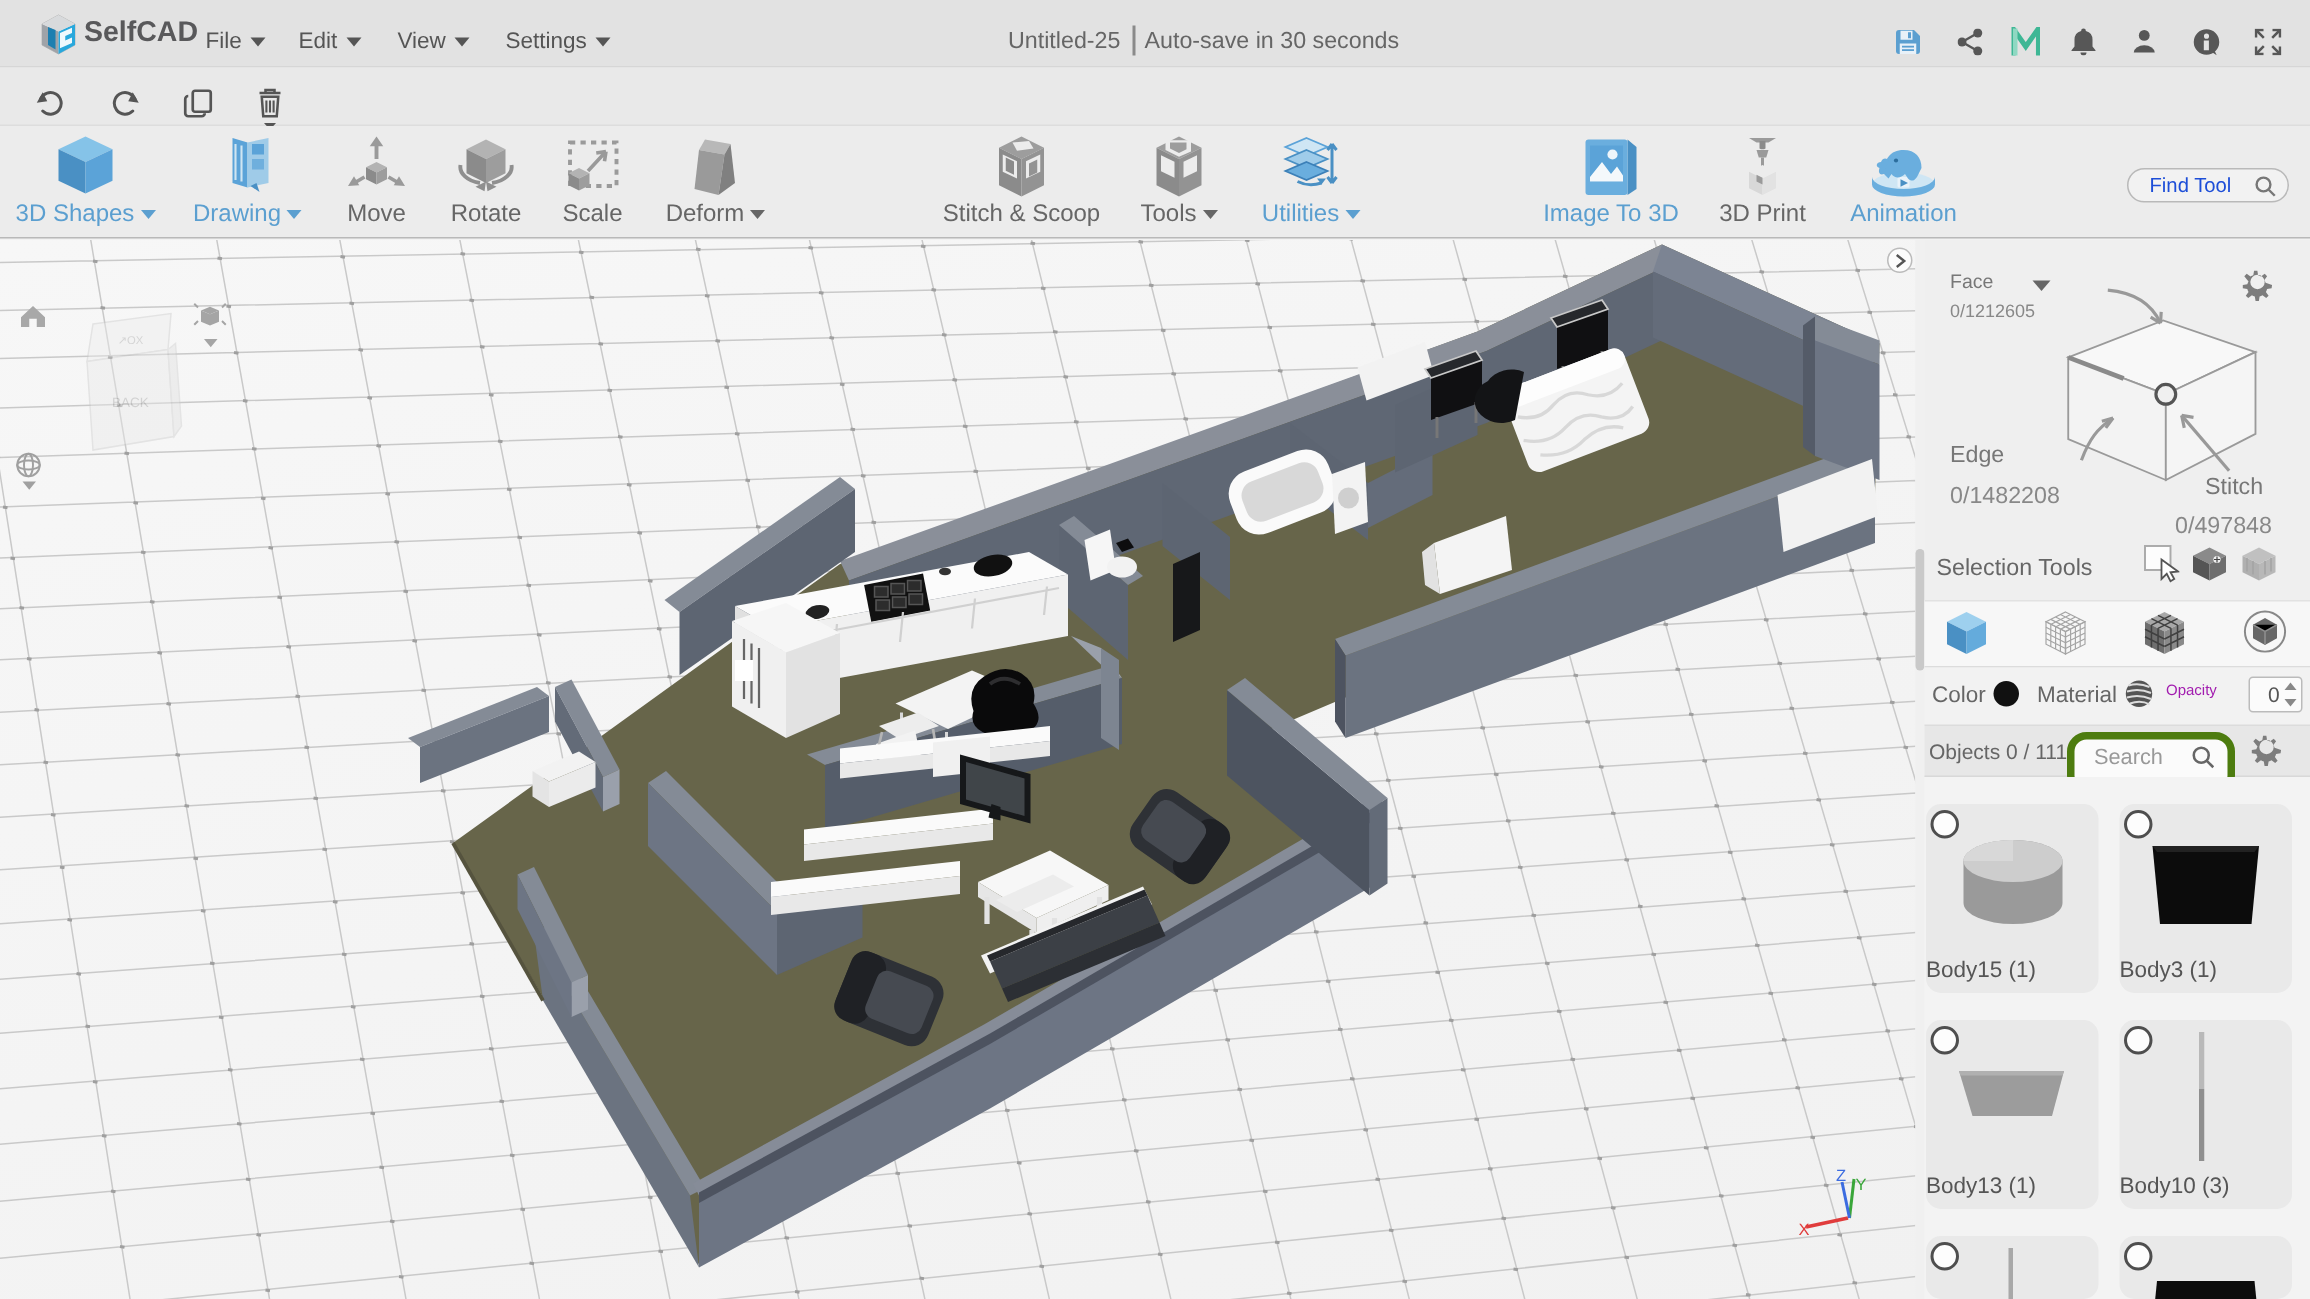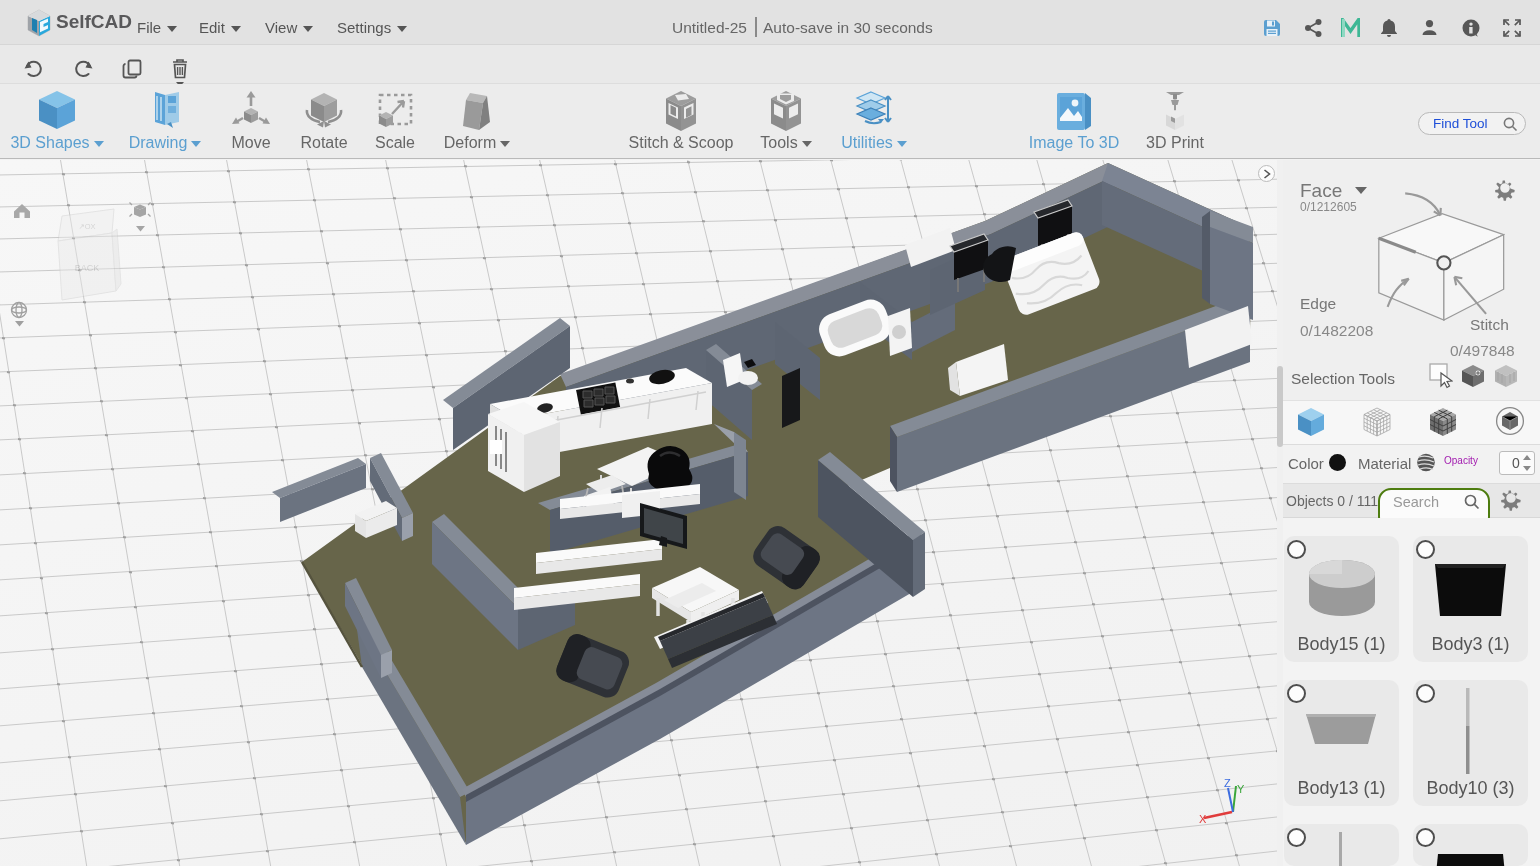--- a/index.html
+++ b/index.html
@@ -13,21 +13,21 @@
 #panel{position:absolute;left:1283px;top:160px;width:257px;height:706px;background:#efefef;font-size:15px;color:#777}
 .menuitem{display:inline-block;font-size:15px;color:#555;margin-right:14px}
 .caret{display:inline-block;width:0;height:0;border-left:5px solid transparent;border-right:5px solid transparent;border-top:6px solid #555;vertical-align:middle;margin-left:6px}
 .tool{position:absolute;top:0;height:75px;text-align:center}
 .tool .lbl{position:absolute;bottom:7px;width:100%;font-size:16px;color:#666;white-space:nowrap}
 .tool.blue .lbl{color:#5b9fd0}
 .tool svg{position:absolute;top:6px;left:50%;transform:translateX(-50%)}
 .tcaret{display:inline-block;width:0;height:0;border-left:5px solid transparent;border-right:5px solid transparent;border-top:6px solid #666;vertical-align:middle;margin-left:4px}
 .blue .tcaret{border-top-color:#5b9fd0}
 .card{position:absolute;width:115px;height:126px;background:#e9e9e9;border-radius:10px}
-.clabel{position:absolute;bottom:7px;width:100%;text-align:center;font-size:18px;color:#555}
+.clabel{position:absolute;bottom:7px;width:100%;text-align:left;font-size:15px;color:#555}
 .ccirc{position:absolute;left:3px;top:4px;width:19px;height:19px;border-radius:50%;background:#fdfdfd;border:2px solid #4e4e4e}
 </style>
 </head>
 <body>
 <div id="menubar">
   <svg style="position:absolute;left:26px;top:9px" width="26" height="28" viewBox="0 0 26 28">
     <polygon points="2,7 13,1 24,7 24,21 13,27 2,21" fill="#e8e8e8" stroke="#b5b5b5" stroke-width="0.6"></polygon>
     <polygon points="2,7 13,12 13,27 2,21" fill="#9fa3a8"></polygon>
     <polygon points="13,12 24,7 24,21 13,27" fill="#29a8dc"></polygon>
     <polygon points="2,7 13,1 24,7 13,12" fill="#d8dadc"></polygon>
@@ -220,20 +220,32 @@
       <path d="M21 4 h4 v5 a4 4 0 0 1 -4 0z" fill="#8b8b8b"></path>
       <path d="M19 10 h8 l-1.5 5 h-5z" fill="#9a9a9a"></path>
       <path d="M23 15 v6" stroke="#9a9a9a" stroke-width="2"></path>
       <polygon points="23,20 32,24.5 23,29 14,24.5" fill="#ececec"></polygon>
       <polygon points="14,24.5 23,29 23,40 14,35.5" fill="#d8d8d8"></polygon>
       <polygon points="32,24.5 23,29 23,40 32,35.5" fill="#e2e2e2"></polygon>
       <polygon points="19,26.5 23,28.5 23,33 19,31z" fill="#9a9a9a"></polygon>
     </svg>
     <div class="lbl">3D Print</div>
   </div>
+  <div class="tool blue" style="left:1219px;width:100px">
+    <svg width="50" height="42" viewBox="0 0 50 42">
+      <ellipse cx="25" cy="33" rx="21" ry="8" fill="#cfe6f4"></ellipse>
+      <path d="M4 33 a21 8 0 0 0 42 0 l0 -5 a21 8 0 0 1 -42 0z" fill="#6aaede"></path>
+      <rect x="21" y="28" width="8" height="7" rx="1" fill="#e9f2f9"></rect>
+      <path d="M23 29.5 l5 2.5 l-5 2.5z" fill="#4a90c4"></path>
+      <path d="M12 26 c0 -10 4 -16 13 -16 c8 0 12 5 12 12 l-3 6 c-2 3 -4 3 -6 1 l-2 -3 c-3 3 -7 3 -9 0 l-2 3z" fill="#6aaede"></path>
+      <path d="M12 26 c-3 1 -4 -1 -3 -4 c-3 -1 -2 -4 1 -4 c1 -3 4 -3 5 -1z" fill="#6aaede"></path>
+      <circle cx="20" cy="17" r="1.4" fill="#2c6e9e"></circle>
+    </svg>
+    <div class="lbl">Animation</div>
+  </div>
   <div style="position:absolute;left:1418px;top:28px;width:108px;height:23px;border:1px solid #b9b9b9;border-radius:12px;background:#f2f2f2">
     <span style="position:absolute;left:14px;top:3px;font-size:13.5px;color:#1d4ed8">Find Tool</span>
     <svg style="position:absolute;right:7px;top:3.5px" width="15" height="15" viewBox="0 0 15 15">
       <circle cx="6" cy="6" r="4.6" stroke="#777" stroke-width="1.6" fill="none"></circle>
       <path d="M9.5 9.5 L13.5 13.5" stroke="#777" stroke-width="1.6"></path>
     </svg>
   </div>
 </div>
 <div id="viewport">
 <svg width="1277" height="706" viewBox="0 160 1277 706">
@@ -432,21 +444,21 @@
 <path d="M1233 812 L1228 788" stroke="#3c6ce0" stroke-width="2"></path>
 <text x="1199" y="823" font-size="11" fill="#e03c3c">X</text>
 <text x="1237" y="793" font-size="11" fill="#3aa63a">Y</text>
 <text x="1224" y="787" font-size="11" fill="#3c6ce0">Z</text>
 </g>
 </svg>
 </div>
 <div id="vscroll"></div>
 <div id="vthumb"></div>
 <div id="panel">
-  <div style="position:absolute;left:17px;top:20px;font-size:19px;color:#777">Face</div>
+  <div style="position:absolute;left:17px;top:20px;font-size:13px;color:#777">Face</div>
   <span style="position:absolute;left:72px;top:27px;width:0;height:0;border-left:6px solid transparent;border-right:6px solid transparent;border-top:7px solid #666"></span>
   <svg style="position:absolute;left:209px;top:17px" width="26" height="26" viewBox="0 0 26 26">
     <path fill="#7d7d7d" d="M13 8.2a4.8 4.8 0 1 0 0 9.6 4.8 4.8 0 0 0 0-9.6zm9.7 6.8-.3 2.2-3 .5a7 7 0 0 1-.8 1.9l1.8 2.5-1.6 1.6-2.5-1.8a7 7 0 0 1-1.9.8l-.5 3h-2.2l-.5-3a7 7 0 0 1-1.9-.8l-2.5 1.8-1.6-1.6 1.8-2.5a7 7 0 0 1-.8-1.9l-3-.5v-2.2l3-.5a7 7 0 0 1 .8-1.9L4.2 9.1l1.6-1.6 2.5 1.8a7 7 0 0 1 1.9-.8l.5-3h2.2l.5 3a7 7 0 0 1 1.9.8l2.5-1.8 1.6 1.6-1.8 2.5a7 7 0 0 1 .8 1.9z" transform="translate(0 -2)"></path>
   </svg>
   <div style="position:absolute;left:17px;top:40px;font-size:12px;color:#888">0/1212605</div>
   <svg style="position:absolute;left:80px;top:26px" width="160" height="166" viewBox="0 0 182 188">
     <g stroke="#9a9a9a" stroke-width="1.4" fill="#f6f6f6">
       <polygon points="18,59 90,31 160,55 92,87" fill="#f8f8f8"></polygon>
       <polygon points="18,59 92,87 92,152 18,121" fill="#f3f3f3"></polygon>
       <polygon points="92,87 160,55 160,117 92,152" fill="#f5f5f5"></polygon>
@@ -522,21 +534,21 @@
     <path d="M3 5 q7 -2 14 1 M2 9 q8 -2.5 16 1 M2 13 q8 -2.5 16 1 M4 17 q7 -2.5 13 0.5" stroke="#ddd" stroke-width="1.3" fill="none"></path>
   </svg>
   <div style="position:absolute;left:161px;top:295px;font-size:10px;color:#a21caf">Opacity</div>
   <div style="position:absolute;left:216px;top:291px;width:36px;height:24px;border:1px solid #bbb;border-radius:3px;background:#fbfbfb">
     <span style="position:absolute;left:12px;top:3px;font-size:14px;color:#555">0</span>
     <span style="position:absolute;right:3px;top:3px;width:0;height:0;border-left:4px solid transparent;border-right:4px solid transparent;border-bottom:5px solid #888"></span>
     <span style="position:absolute;right:3px;bottom:3px;width:0;height:0;border-left:4px solid transparent;border-right:4px solid transparent;border-top:5px solid #888"></span>
   </div>
   <div style="position:absolute;left:0;top:324px;width:257px;height:34px;background:#e7e7e7;border-bottom:1px solid #d8d8d8"></div>
   <div style="position:absolute;left:3px;top:333px;font-size:14px;color:#666">Objects 0 / 111</div>
-  <div style="position:absolute;left:95px;top:328px;width:112px;height:42px;background:#fbfbfb;border:2px solid #4d7c0f;border-radius:13px">
+  <div style="position:absolute;left:95px;top:328px;width:112px;height:42px;background:#fbfbfb;border:5px solid #4d7c0f;border-radius:13px">
     <span style="position:absolute;left:13px;top:4px;font-size:14.5px;color:#999">Search</span>
     <svg style="position:absolute;right:8px;top:4px" width="16" height="16" viewBox="0 0 16 16">
       <circle cx="6.5" cy="6.5" r="5" stroke="#666" stroke-width="1.7" fill="none"></circle>
       <path d="M10.2 10.2 L14.5 14.5" stroke="#666" stroke-width="1.7"></path>
     </svg>
   </div>
   <svg style="position:absolute;left:215px;top:327px" width="26" height="26" viewBox="0 0 26 26">
     <path fill="#7d7d7d" d="M13 8.2a4.8 4.8 0 1 0 0 9.6 4.8 4.8 0 0 0 0-9.6zm9.7 6.8-.3 2.2-3 .5a7 7 0 0 1-.8 1.9l1.8 2.5-1.6 1.6-2.5-1.8a7 7 0 0 1-1.9.8l-.5 3h-2.2l-.5-3a7 7 0 0 1-1.9-.8l-2.5 1.8-1.6-1.6 1.8-2.5a7 7 0 0 1-.8-1.9l-3-.5v-2.2l3-.5a7 7 0 0 1 .8-1.9L4.2 9.1l1.6-1.6 2.5 1.8a7 7 0 0 1 1.9-.8l.5-3h2.2l.5 3a7 7 0 0 1 1.9.8l2.5-1.8 1.6 1.6-1.8 2.5a7 7 0 0 1 .8 1.9z" transform="translate(0 -2)"></path>
   </svg>
   <div style="position:absolute;left:0;top:358px;width:257px;height:348px;background:#f3f3f3"></div>

